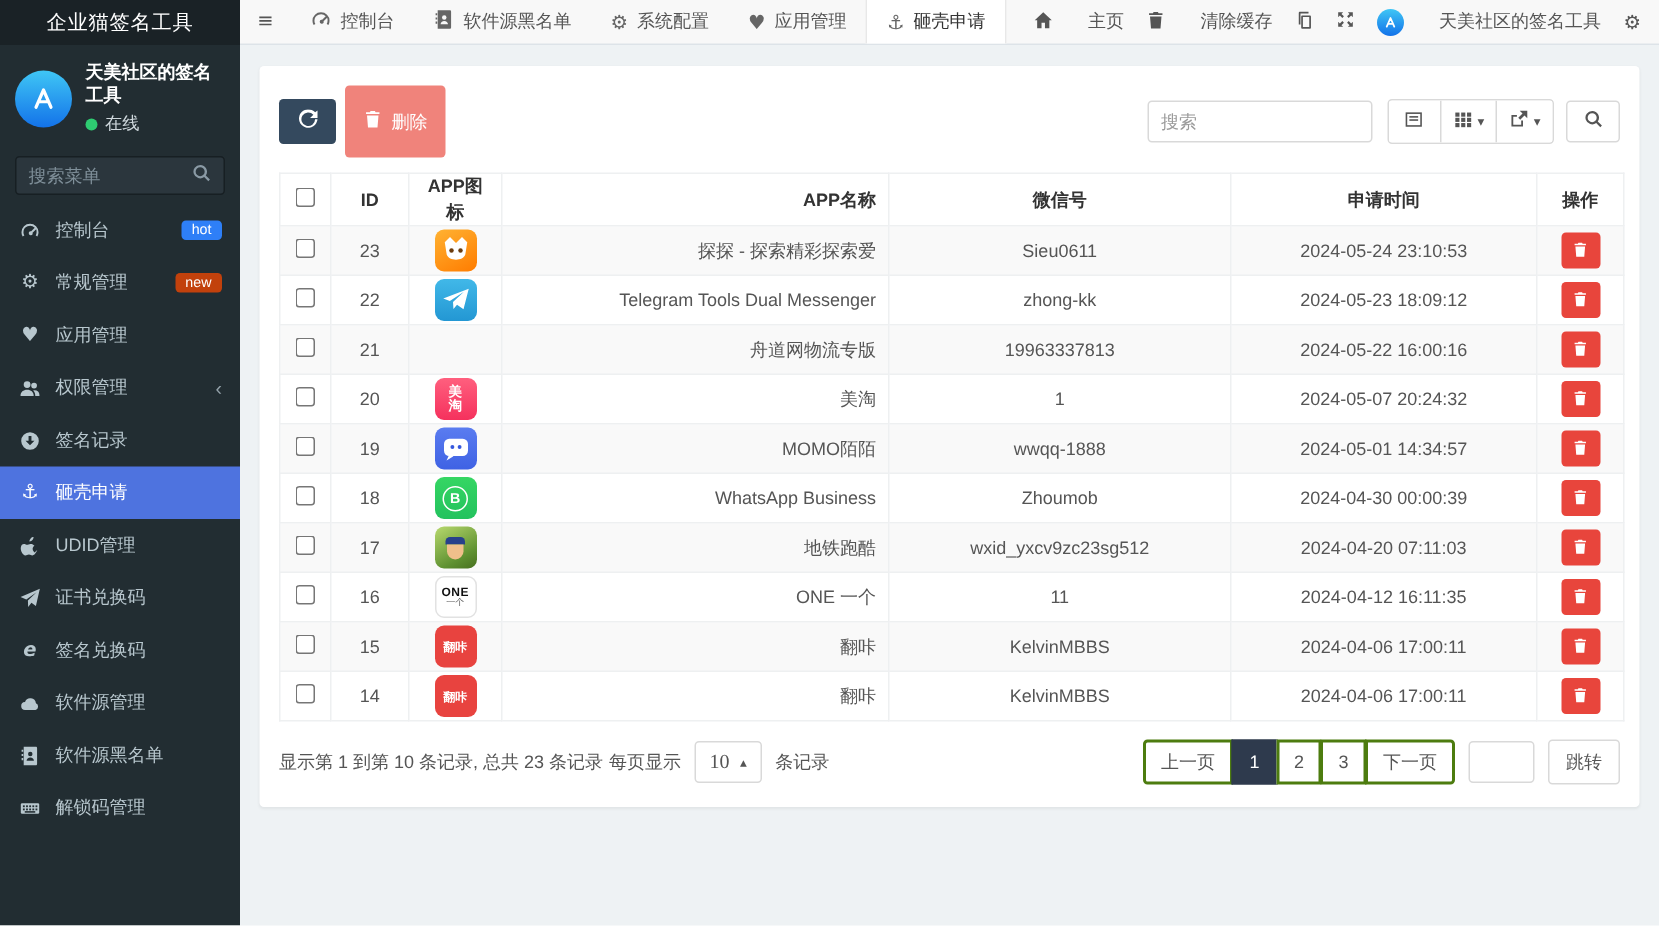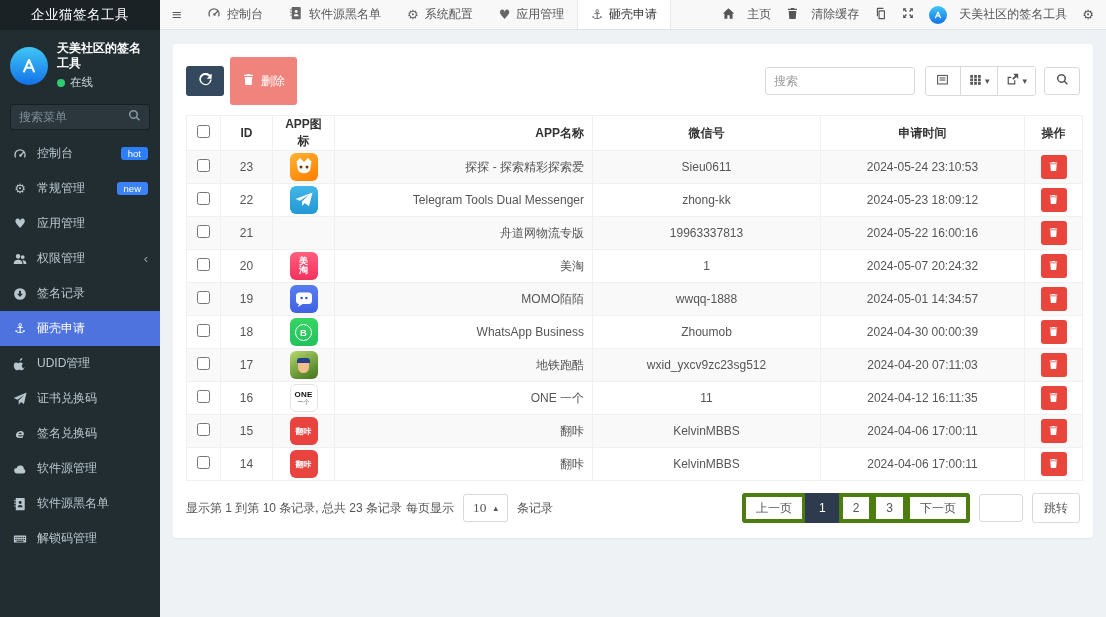--- a/index.html
+++ b/index.html
@@ -30,21 +30,21 @@
   .chevron { margin-left:auto; color:#93a1a9; font-size:13px; }
 
   
   .navbar { position:absolute; left:160px; top:0; width:946px; height:30px; background:#f8f8f8; border-bottom:1px solid #dde3e8; display:flex; align-items:stretch; z-index:10; --icon-bg:#f8f8f8; }
   .hamburger { width:34px; display:flex; align-items:center; justify-content:center; color:#555; font-size:14px; cursor:pointer; }
   .nav-tabs { display:flex; }
   .nav-tab { display:flex; align-items:center; gap:6px; padding:0 13px; color:#555; cursor:pointer; }
   .nav-tab .uicon, .nav-tab svg { color:#666; }
   .nav-tab.active { background:#fff; border-left:1px solid #e8e8e8; border-right:1px solid #e8e8e8; color:#333; }
   .nav-right { margin-left:auto; display:flex; align-items:center; gap:15px; padding-right:12px; color:#555; }
-  .nav-right .nav-link { display:flex; align-items:center; gap:12px; cursor:pointer; }
+  .nav-right .nav-link { display:flex; align-items:center; gap:23px; cursor:pointer; }
 
   
   .content { position:absolute; left:160px; top:30px; width:946px; height:587px; }
   .panel { margin:14px 13px; background:#fff; border-radius:3px; box-shadow:0 1px 2px rgba(0,0,0,.06); padding:13px 13px 15px; }
   .toolbar { display:flex; align-items:center; margin-bottom:10px; }
   .btn { border:none; border-radius:3px; cursor:pointer; display:inline-flex; align-items:center; justify-content:center; font-size:12px; }
   .btn-refresh { width:38px; height:30px; background:#34495e; color:#fff; }
   .btn-delete { height:48px; margin-left:6px; padding:0 12px; background:#f0837b; color:#fff; gap:6px; }
   .toolbar-right { margin-left:auto; display:flex; align-items:center; }
   .tbl-search { width:150px; height:28px; border:1px solid #d9d9d9; border-radius:3px; padding:0 8px; font-size:12px; color:#555; outline:none; }
@@ -73,21 +73,21 @@
   .one-s { font-size:6px; color:#555; line-height:7px; }
   .appicon-fanka { color:#fff; font-size:8px; font-weight:bold; }
   .btn-del-row { width:26px; height:24px; background:#e8453c; color:#fff; border:none; border-radius:3px; display:inline-flex; align-items:center; justify-content:center; cursor:pointer; }
 
   .table-footer { display:flex; align-items:center; margin-top:12px; color:#555; }
   .foot-left { display:flex; align-items:center; gap:4px; }
   .page-size-btn { display:inline-flex; align-items:center; gap:7px; border:1px solid #d9d9d9; border-radius:3px; background:#fff; height:28px; padding:0 9px; margin:0 5px; color:#555; cursor:pointer;font-family:Liberation Serif, serif; }
   .page-size-btn .caret { font-size:9px; }
   .pagination { margin-left:auto; display:flex; align-items:center; }
   .pg { display:flex; }
-  .page-btn { min-width:30px; height:30px; padding:0 10px; display:inline-flex; align-items:center; justify-content:center; background:#fff; border:4px solid #4d7c0f; color:#555; margin-left:-1px; cursor:pointer; font-size:12px; }
+  .page-btn { min-width:30px; height:30px; padding:0 10px; display:inline-flex; align-items:center; justify-content:center; background:#fff; border:2px solid #4d7c0f; color:#555; margin-left:-1px; cursor:pointer; font-size:12px; }
   .pg .page-btn:first-child { border-radius:3px 0 0 3px; margin-left:0; }
   .pg .page-btn:last-child { border-radius:0 3px 3px 0; }
   .page-btn.active { background:#2e3a4d; border-color:#2e3a4d; color:#fff; }
   .jump-input { width:44px; height:28px; border:1px solid #d9d9d9; border-radius:3px; margin:0 9px; outline:none; padding:0 6px; }
   .btn-jump { height:30px; padding:0 11px; background:#fff; border:1px solid #d9d9d9; color:#555; }
 </style>
 </head>
 <body>
 
 <div class="sidebar">
@@ -123,21 +123,21 @@
         </span>
     <span class="menu-label">控制台</span>
     <span class="badge" style="background:#2e7ff7">hot</span>
 
   </div>
   <div class="menu-item">
     <span class="menu-icon">
           <span class="uicon">⚙</span>
         </span>
     <span class="menu-label">常规管理</span>
-    <span class="badge" style="background:#3b82f6">new</span>
+    <span class="badge" style="background:#c2410c">new</span>
 
   </div>
   <div class="menu-item">
     <span class="menu-icon">
           <span class="uicon">♥</span>
         </span>
     <span class="menu-label">应用管理</span>
 
   </div>
   <div class="menu-item">

